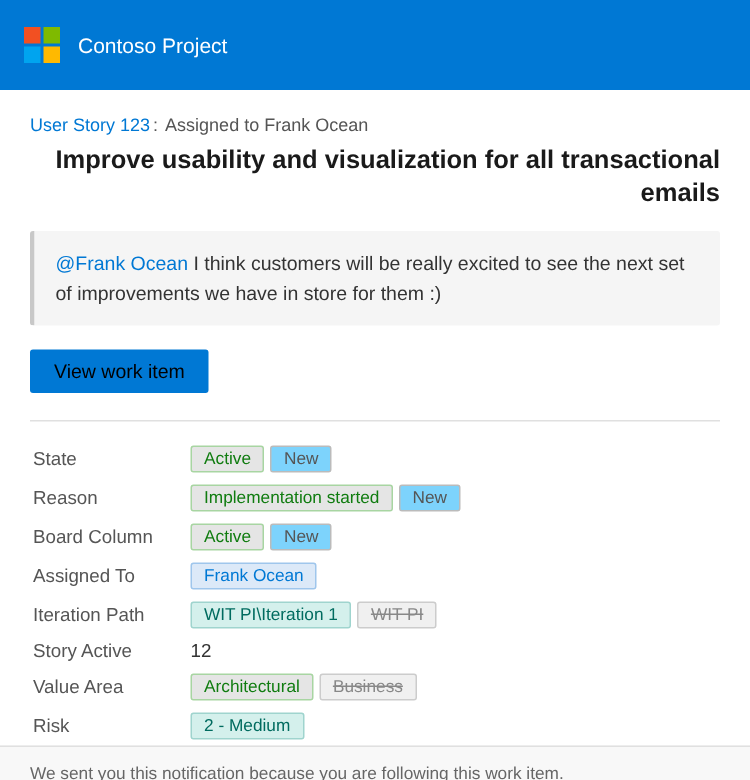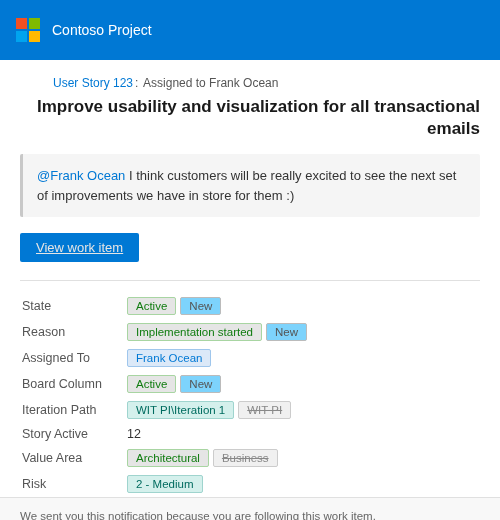--- a/index.html
+++ b/index.html
@@ -37,21 +37,20 @@
       padding: 16px 20px 0 20px;
     }
 
     .breadcrumb {
       font-size: 12px;
       margin-bottom: 6px;
     }
     .breadcrumb-link {
       color: #0078d4;
       text-decoration: none;
-      margin-left: 33px;
     }
     .breadcrumb-separator {
       color: #555;
       margin: 0 2px;
     }
     .breadcrumb-text {
       color: #555;
     }
 
     .work-item-title {
@@ -75,29 +74,28 @@
       line-height: 1.5;
     }
     .comment-mention {
       color: #0078d4;
       font-weight: 500;
     }
 
     
     .btn-view {
       background: #0078d4;
-      color: #e5e5e5;
+      color: #000000;
       border: none;
       padding: 7px 16px;
       font-size: 13px;
       border-radius: 2px;
       cursor: pointer;
       margin-bottom: 18px;
       font-family: inherit;
-      text-decoration: underline;
     }
 
     
     .divider {
       border: none;
       border-top: 1px solid #e0e0e0;
       margin-bottom: 12px;
     }
 
     
@@ -217,37 +215,37 @@
         <tr>
           <td class="field-label">Reason</td>
           <td>
             <div class="field-value">
               <span class="tag tag-green">Implementation started</span>
               <span class="tag tag-outline">New</span>
             </div>
           </td>
         </tr>
         <tr>
-          <td class="field-label">Assigned To</td>
-          <td>
-            <div class="field-value">
-              <span class="tag tag-blue">Frank Ocean</span>
-            </div>
-          </td>
-        </tr>
-        <tr>
           <td class="field-label">Board Column</td>
           <td>
             <div class="field-value">
               <span class="tag tag-green">Active</span>
               <span class="tag tag-outline">New</span>
             </div>
           </td>
         </tr>
         <tr>
+          <td class="field-label">Assigned To</td>
+          <td>
+            <div class="field-value">
+              <span class="tag tag-blue">Frank Ocean</span>
+            </div>
+          </td>
+        </tr>
+        <tr>
           <td class="field-label">Iteration Path</td>
           <td>
             <div class="field-value">
               <span class="tag tag-teal">WIT PI\Iteration 1</span>
               <span class="tag tag-strikethrough">WIT PI</span>
             </div>
           </td>
         </tr>
         <tr>
           <td class="field-label">Story Active</td>

